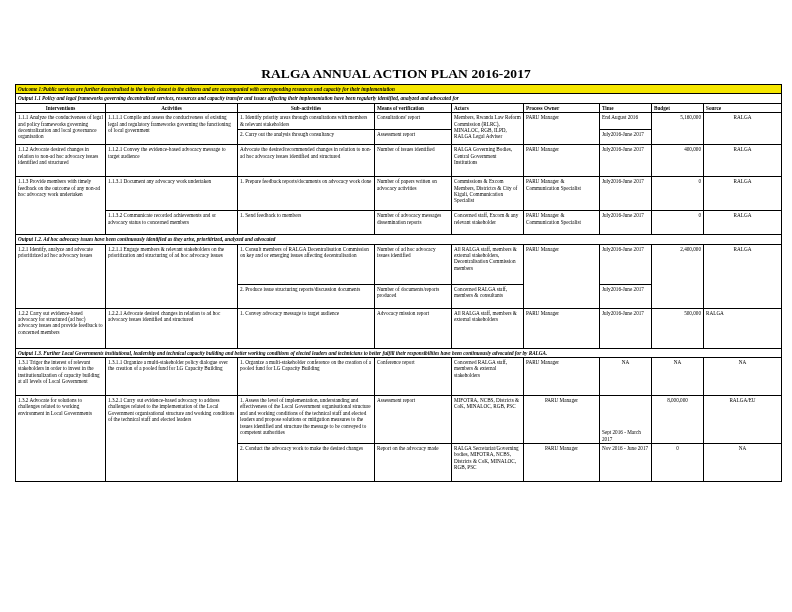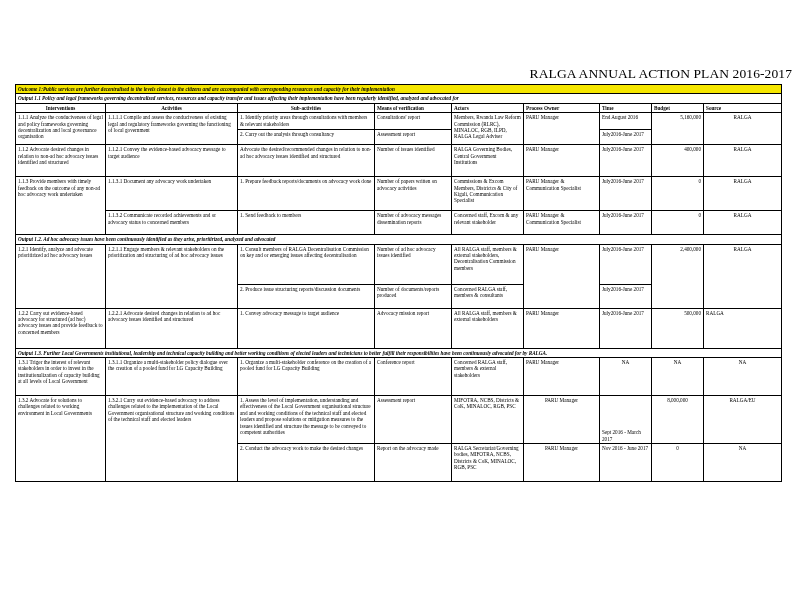--- a/index.html
+++ b/index.html
@@ -1,17 +1,17 @@
 <!DOCTYPE html>
 <html><head>
 <meta charset="utf-8">
 <style>
   html, body { margin: 0; padding: 0; background: #ffffff; }
   body { width: 792px; height: 612px; position: relative; overflow: hidden; font-family: "Liberation Serif", serif; color: #000; }
-  .title { position: absolute; top: 66px; left: 0; width: 792px; text-align: right; font-weight: normal; font-size: 13.5px; letter-spacing: 0.1px; }
+  .title { position: absolute; top: 66px; left: 0; width: 792px; text-align: center; font-weight: bold; font-size: 13.5px; letter-spacing: 0.1px; }
   table.plan { position: absolute; top: 84px; left: 15px; width: 766px; border-collapse: collapse; table-layout: fixed; }
   table.plan td, table.plan th { border: 1px solid #000; vertical-align: top; padding: 1px 2px; font-size: 5.2px; line-height: 6.4px; overflow: hidden; }
   table.plan { border: 1.5px solid #000; }
   .outcome td { background: #f5e600; font-weight: bold; font-style: italic; font-size: 7.2px; line-height: 9px; padding: 3px 3px; border-width: 1.5px; }
   .output td { font-weight: bold; font-style: italic; font-size: 6.4px; line-height: 8px; padding: 3px 3px; border-width: 1.5px; }
   .hdr th { font-weight: bold; font-size: 6.3px; line-height: 7px; padding: 3px 2px; }
   .hdr th.c { text-align: center; }
   .hdr th.l { text-align: left; }
   td.mid { vertical-align: middle; }
   td.num { text-align: right; vertical-align: middle; }

